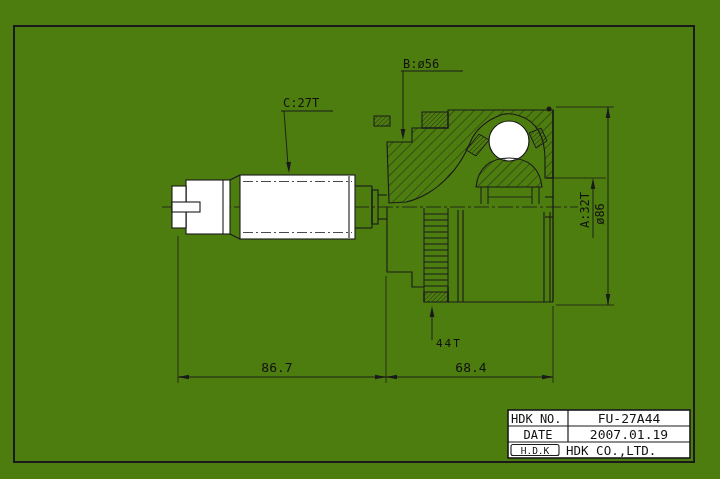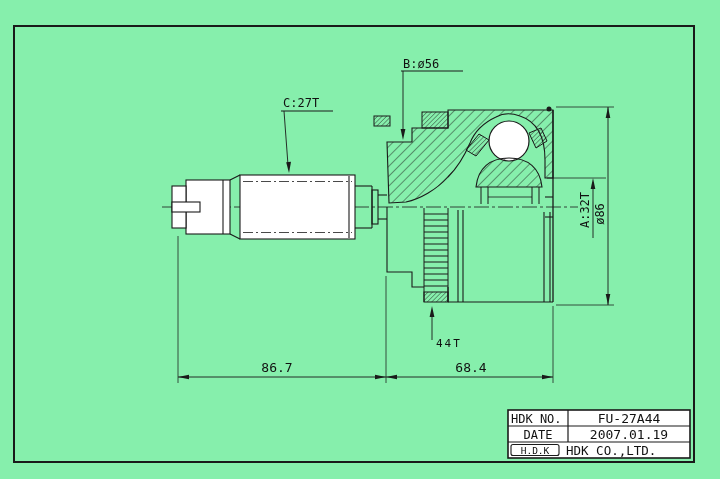--- a/index.html
+++ b/index.html
@@ -1,16 +1,16 @@
 <!DOCTYPE html>
 <html><head>
 <meta charset="utf-8">
 <style>
   html,body{margin:0;padding:0;background:#e8e8e8;}
-  .page{position:relative;width:720px;height:479px;background:#86efac;overflow:hidden;}
+  .page{position:relative;width:720px;height:479px;background:#4d7c0f;overflow:hidden;}
   svg{display:block;}
   .txt{font-family:"DejaVu Sans Mono","Liberation Mono",monospace;fill:#111;}
 </style>
 </head>
 <body>
 
 <div class="page">
 <svg width="720" height="479" viewBox="0 0 720 479">
   <defs>
     <pattern id="hatch" width="7" height="7" patternUnits="userSpaceOnUse" patternTransform="rotate(45)">

